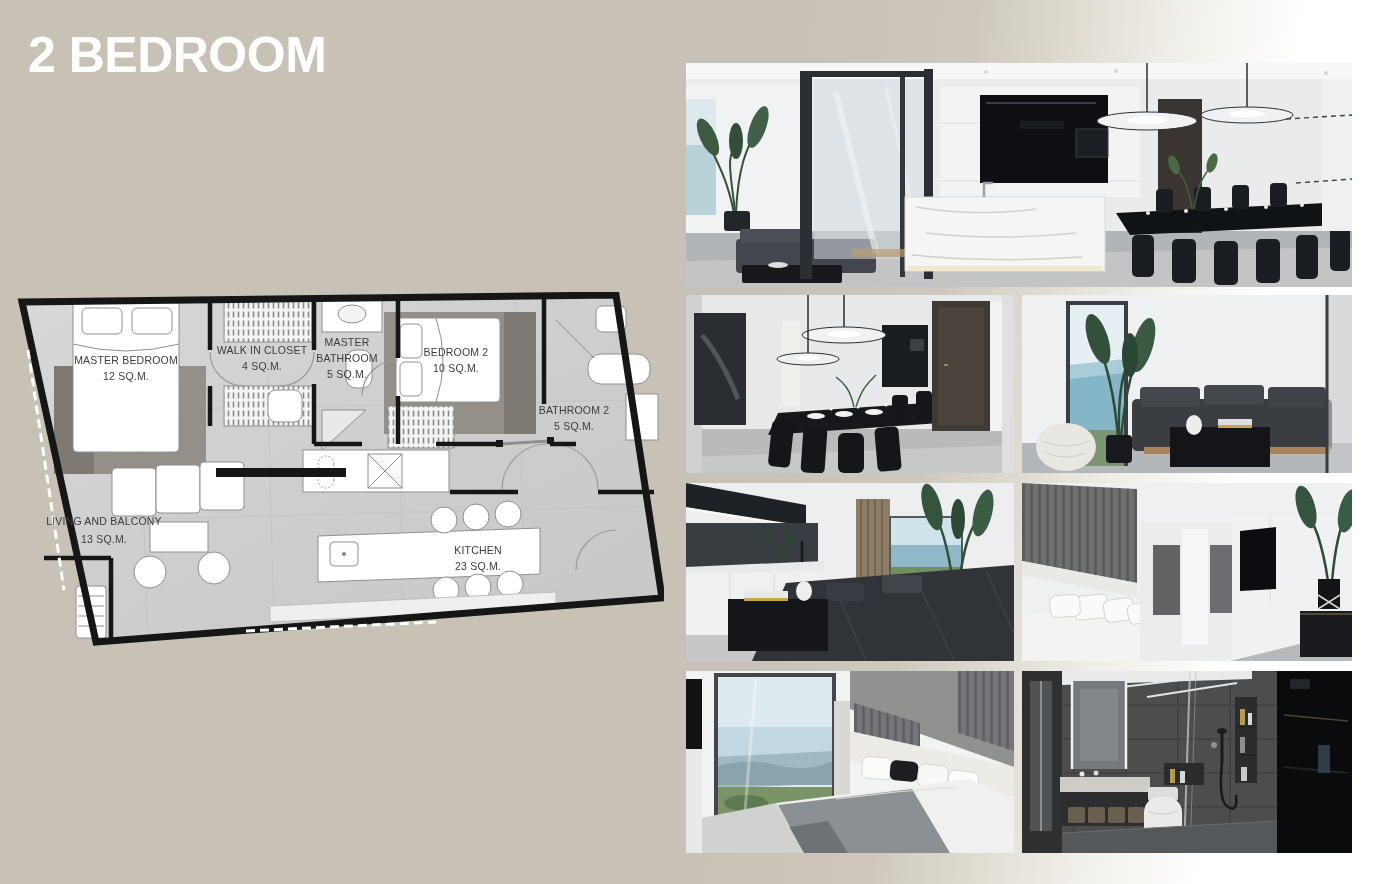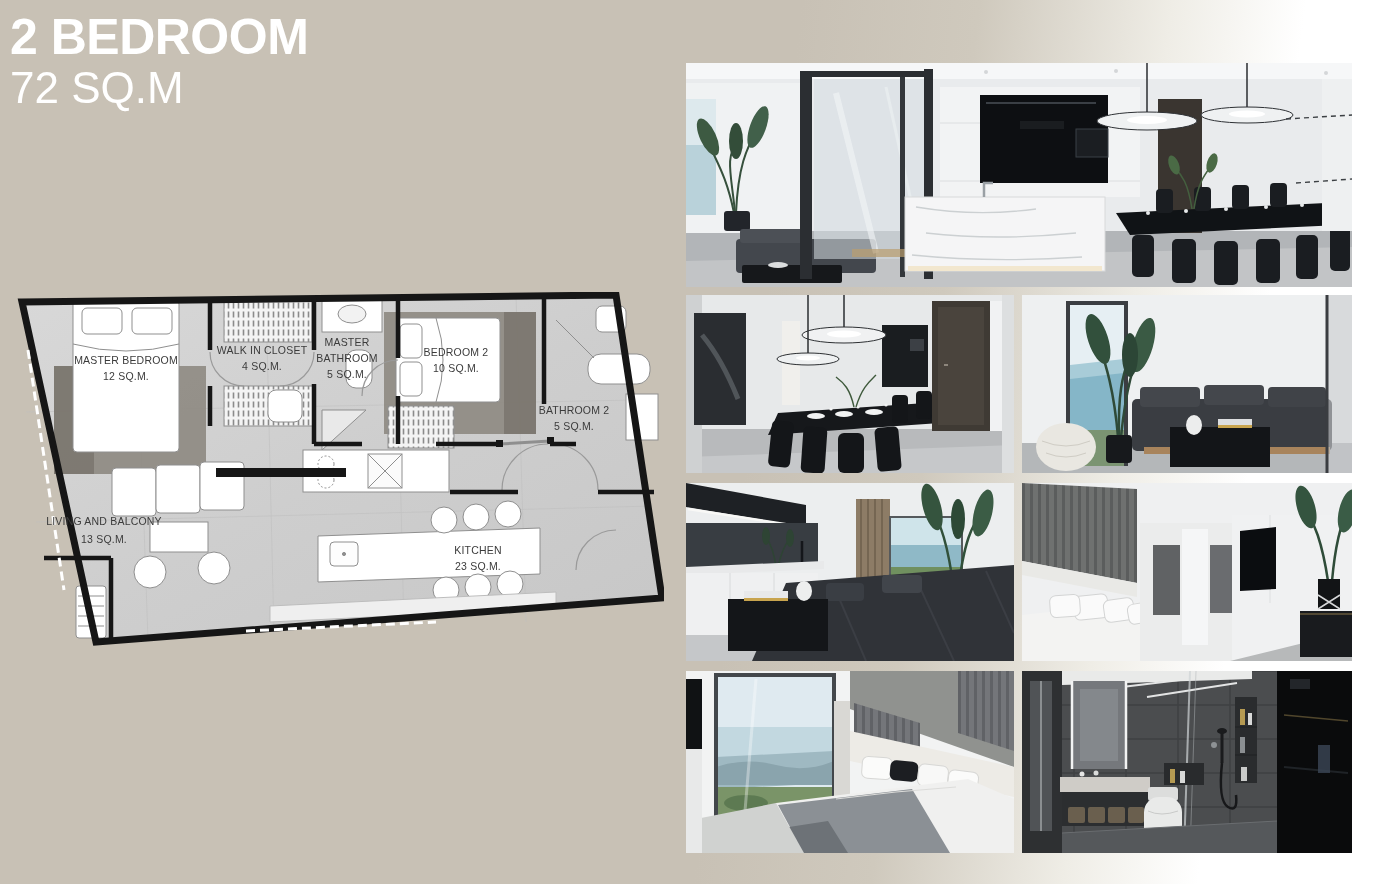--- a/index.html
+++ b/index.html
@@ -2,41 +2,40 @@
 <html><head>
 <meta charset="utf-8">
 <style>
   html,body{margin:0;padding:0;}
   body{
     width:1376px;height:884px;position:relative;overflow:hidden;
     font-family:"Liberation Sans",sans-serif;
     background:linear-gradient(97deg,#c8c1b5 0%,#c8c1b5 54%,#cfc9bd 66%,#efede6 79%,#ffffff 88%,#ffffff 100%);
   }
   .title-block{position:absolute;left:10px;top:12px;color:#ffffff;line-height:1;}
-  .title-block h1{margin:0;font-size:50px;font-weight:800;letter-spacing:-.5px;}
+  .title-block h1{margin:18px;font-size:50px;font-weight:800;letter-spacing:-.5px;}
   .title-block h2{margin:4px 0 0 0;font-size:44px;font-weight:400;letter-spacing:0;}
   .floorplan{position:absolute;left:16px;top:292px;width:648px;height:356px;}
   .floorplan svg{width:100%;height:100%;display:block;}
   .ph{position:absolute;margin:0;padding:0;overflow:hidden;background:#e8eaec;}
   .ph svg{width:100%;height:100%;display:block;}
   .p1{left:686px;top:63px;width:666px;height:224px;}
   .p2{left:686px;top:295px;width:328px;height:178px;}
   .p3{left:1022px;top:295px;width:330px;height:178px;}
   .p4{left:686px;top:483px;width:328px;height:178px;}
   .p5{left:1022px;top:483px;width:330px;height:178px;}
   .p6{left:686px;top:671px;width:328px;height:182px;}
   .p7{left:1022px;top:671px;width:330px;height:182px;}
   .plan-label{fill:#3b3b3b;font-family:"Liberation Sans",sans-serif;font-size:10.5px;letter-spacing:.2px;text-anchor:middle;}
 </style>
 </head>
 <body>
 
 <div class="title-block">
   <h1>2 BEDROOM</h1>
-  <h2>72 SQ.M</h2>
 </div>
 
 <div class="floorplan">
 <svg viewBox="0 0 648 356">
   <defs>
     <pattern id="hatch" width="5" height="9" patternUnits="userSpaceOnUse">
       <rect width="5" height="9" fill="#f4f4f4"></rect>
       <line x1="2.5" y1="1.5" x2="2.5" y2="7.5" stroke="#8b8b8b" stroke-width="1.6"></line>
     </pattern>
     <linearGradient id="floorG" x1="0" y1="0" x2="1" y2="1">

